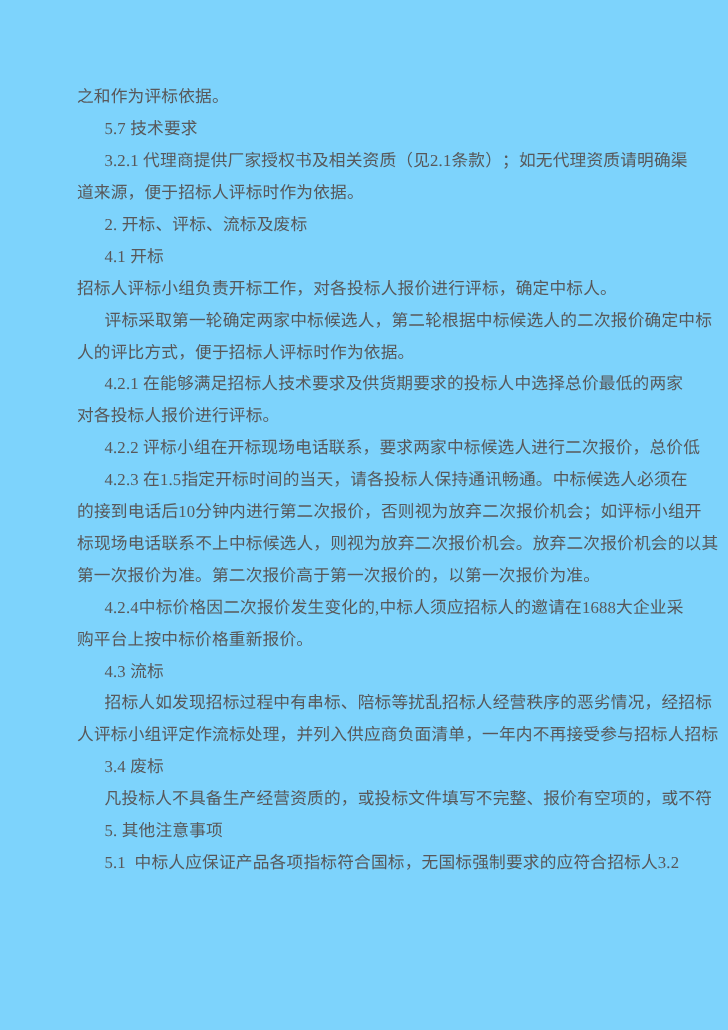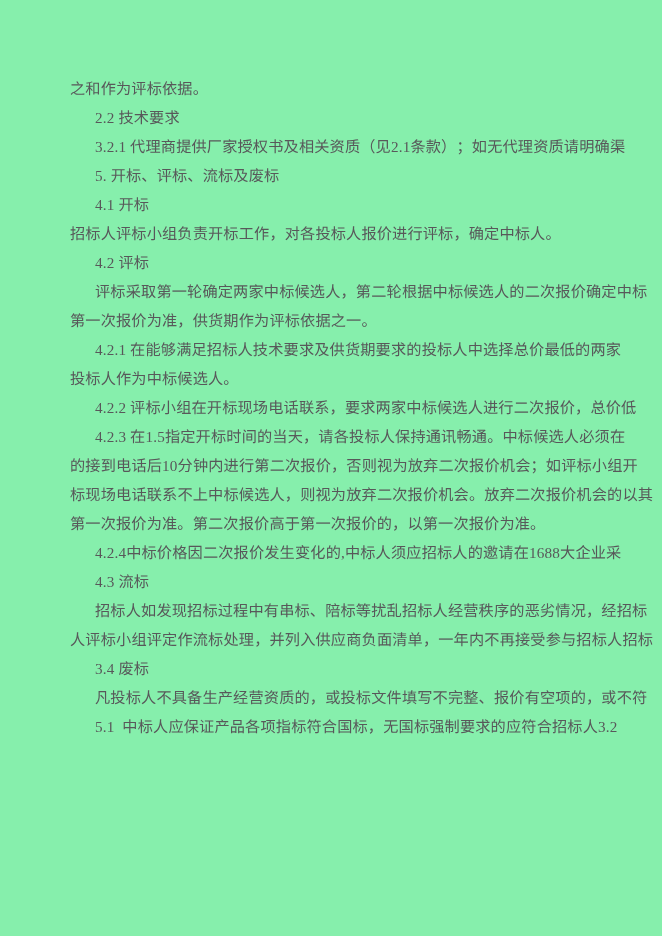--- a/index.html
+++ b/index.html
@@ -12,21 +12,21 @@
     height: 936px;
     background: #ffffff;
     font-family: "Liberation Serif", "DejaVu Serif", serif;
     overflow: hidden;
   }
 
   .page {
     position: relative;
     width: 662px;
     height: 936px;
-    background: #86efac;
+    background: #7dd3fc;
     box-sizing: border-box;
   }
 
   .doc-body {
     position: absolute;
     left: 70px;
     top: 74px;
     width: 522px;
   }
 
@@ -72,21 +72,21 @@
 </head>
 <body>
 
 <div class="page">
   <div class="doc-body" id="doc-body">
 
   <div class="para">
         <div class="line">之和作为评标依据。</div>
       </div>
       <div class="para">
-        <div class="line indent">2.2 技术要求</div>
+        <div class="line indent">5.7 技术要求</div>
       </div>
       <div class="para">
         <div class="line indent justify">
           <span class="seg">3</span>
           <span class="seg">.</span>
           <span class="seg">2</span>
           <span class="seg">.</span>
           <span class="seg">1</span>
           <span class="seg"> </span>
           <span class="seg">代</span>
@@ -117,32 +117,30 @@
           <span class="seg">无</span>
           <span class="seg">代</span>
           <span class="seg">理</span>
           <span class="seg">资</span>
           <span class="seg">质</span>
           <span class="seg">请</span>
           <span class="seg">明</span>
           <span class="seg">确</span>
           <span class="seg">渠</span>
         </div>
-      </div>
-      <div class="para">
-        <div class="line indent">5. 开标、评标、流标及废标</div>
+        <div class="line">道来源，便于招标人评标时作为依据。</div>
+      </div>
+      <div class="para">
+        <div class="line indent">2. 开标、评标、流标及废标</div>
       </div>
       <div class="para">
         <div class="line indent">4.1 开标</div>
       </div>
       <div class="para">
         <div class="line">招标人评标小组负责开标工作，对各投标人报价进行评标，确定中标人。</div>
-      </div>
-      <div class="para">
-        <div class="line indent">4.2 评标</div>
       </div>
       <div class="para">
         <div class="line indent justify">
           <span class="seg">评</span>
           <span class="seg">标</span>
           <span class="seg">采</span>
           <span class="seg">取</span>
           <span class="seg">第</span>
           <span class="seg">一</span>
           <span class="seg">轮</span>
@@ -169,21 +167,21 @@
           <span class="seg">的</span>
           <span class="seg">二</span>
           <span class="seg">次</span>
           <span class="seg">报</span>
           <span class="seg">价</span>
           <span class="seg">确</span>
           <span class="seg">定</span>
           <span class="seg">中</span>
           <span class="seg">标</span>
         </div>
-        <div class="line">第一次报价为准，供货期作为评标依据之一。</div>
+        <div class="line">人的评比方式，便于招标人评标时作为依据。</div>
       </div>
       <div class="para">
         <div class="line indent justify">
           <span class="seg">4</span>
           <span class="seg">.</span>
           <span class="seg">2</span>
           <span class="seg">.</span>
           <span class="seg">1</span>
           <span class="seg"> </span>
           <span class="seg">在</span>
@@ -212,21 +210,21 @@
           <span class="seg">选</span>
           <span class="seg">择</span>
           <span class="seg">总</span>
           <span class="seg">价</span>
           <span class="seg">最</span>
           <span class="seg">低</span>
           <span class="seg">的</span>
           <span class="seg">两</span>
           <span class="seg">家</span>
         </div>
-        <div class="line">投标人作为中标候选人。</div>
+        <div class="line">对各投标人报价进行评标。</div>
       </div>
       <div class="para">
         <div class="line indent justify">
           <span class="seg">4</span>
           <span class="seg">.</span>
           <span class="seg">2</span>
           <span class="seg">.</span>
           <span class="seg">2</span>
           <span class="seg"> </span>
           <span class="seg">评</span>
@@ -425,20 +423,21 @@
           <span class="seg">在</span>
           <span class="seg">1</span>
           <span class="seg">6</span>
           <span class="seg">8</span>
           <span class="seg">8</span>
           <span class="seg">大</span>
           <span class="seg">企</span>
           <span class="seg">业</span>
           <span class="seg">采</span>
         </div>
+        <div class="line">购平台上按中标价格重新报价。</div>
       </div>
       <div class="para">
         <div class="line indent">4.3 流标</div>
       </div>
       <div class="para">
         <div class="line indent justify">
           <span class="seg">招</span>
           <span class="seg">标</span>
           <span class="seg">人</span>
           <span class="seg">如</span>
@@ -553,20 +552,23 @@
           <span class="seg">空</span>
           <span class="seg">项</span>
           <span class="seg">的</span>
           <span class="seg">，</span>
           <span class="seg">或</span>
           <span class="seg">不</span>
           <span class="seg">符</span>
         </div>
       </div>
       <div class="para">
+        <div class="line indent">5. 其他注意事项</div>
+      </div>
+      <div class="para">
         <div class="line indent justify">
           <span class="seg">5</span>
           <span class="seg">.</span>
           <span class="seg">1</span>
           <span class="seg"> </span>
           <span class="seg"> </span>
           <span class="seg">中</span>
           <span class="seg">标</span>
           <span class="seg">人</span>
           <span class="seg">应</span>

